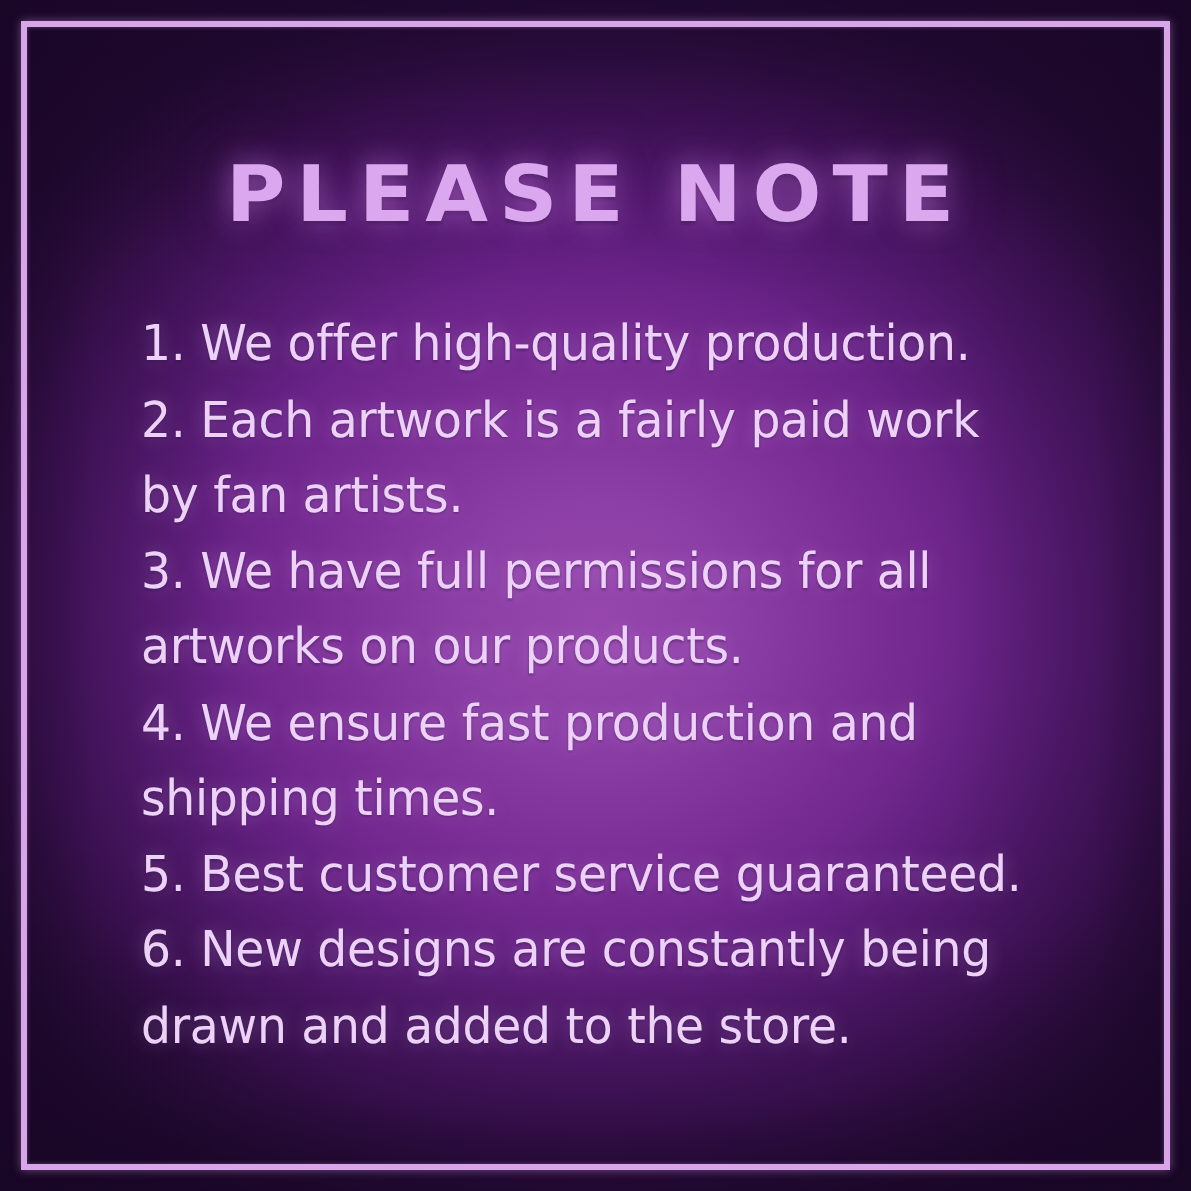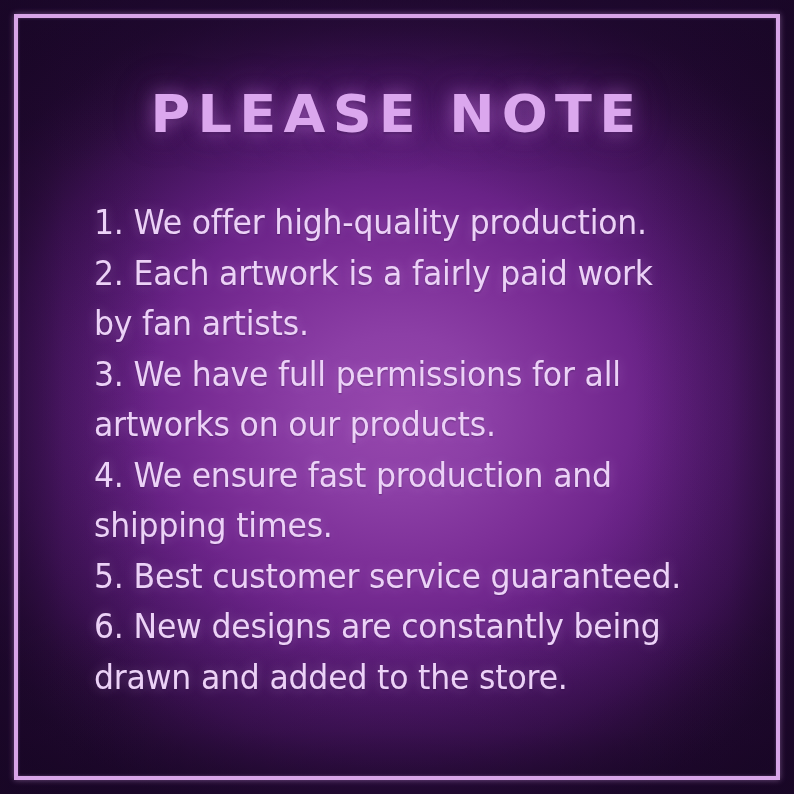--- a/index.html
+++ b/index.html
@@ -80,20 +80,21 @@
     box-shadow:
       0 0 6px rgba(216,165,232,0.45),
       inset 0 0 3px rgba(216,165,232,0.35);
     pointer-events: none;
   }
 
   
   .content {
     position: absolute;
     inset: 0;
+    margin-top: 16px;
   }
 
   .title {
     position: absolute;
     top: 84px;
     left: 0;
     right: 0;
     text-align: center;
     font-family: "DejaVu Sans", sans-serif;
     font-size: 52px;
@@ -103,21 +104,21 @@
     text-shadow:
       0 0 18px rgba(201,124,226,0.55),
       0 0 40px rgba(170,80,200,0.35),
       0 2px 2px rgba(40,10,60,0.55);
     
     transform: scaleX(1.04);
   }
 
   .lines {
     position: absolute;
-    top: 198px;
+    top: 188px;
     left: 94px;
     right: 60px;
   }
 
   .line {
     font-family: "DejaVu Sans", sans-serif;
     font-size: 33px;
     font-weight: 400;
     line-height: 50.5px;
     color: #ecd2f7;

